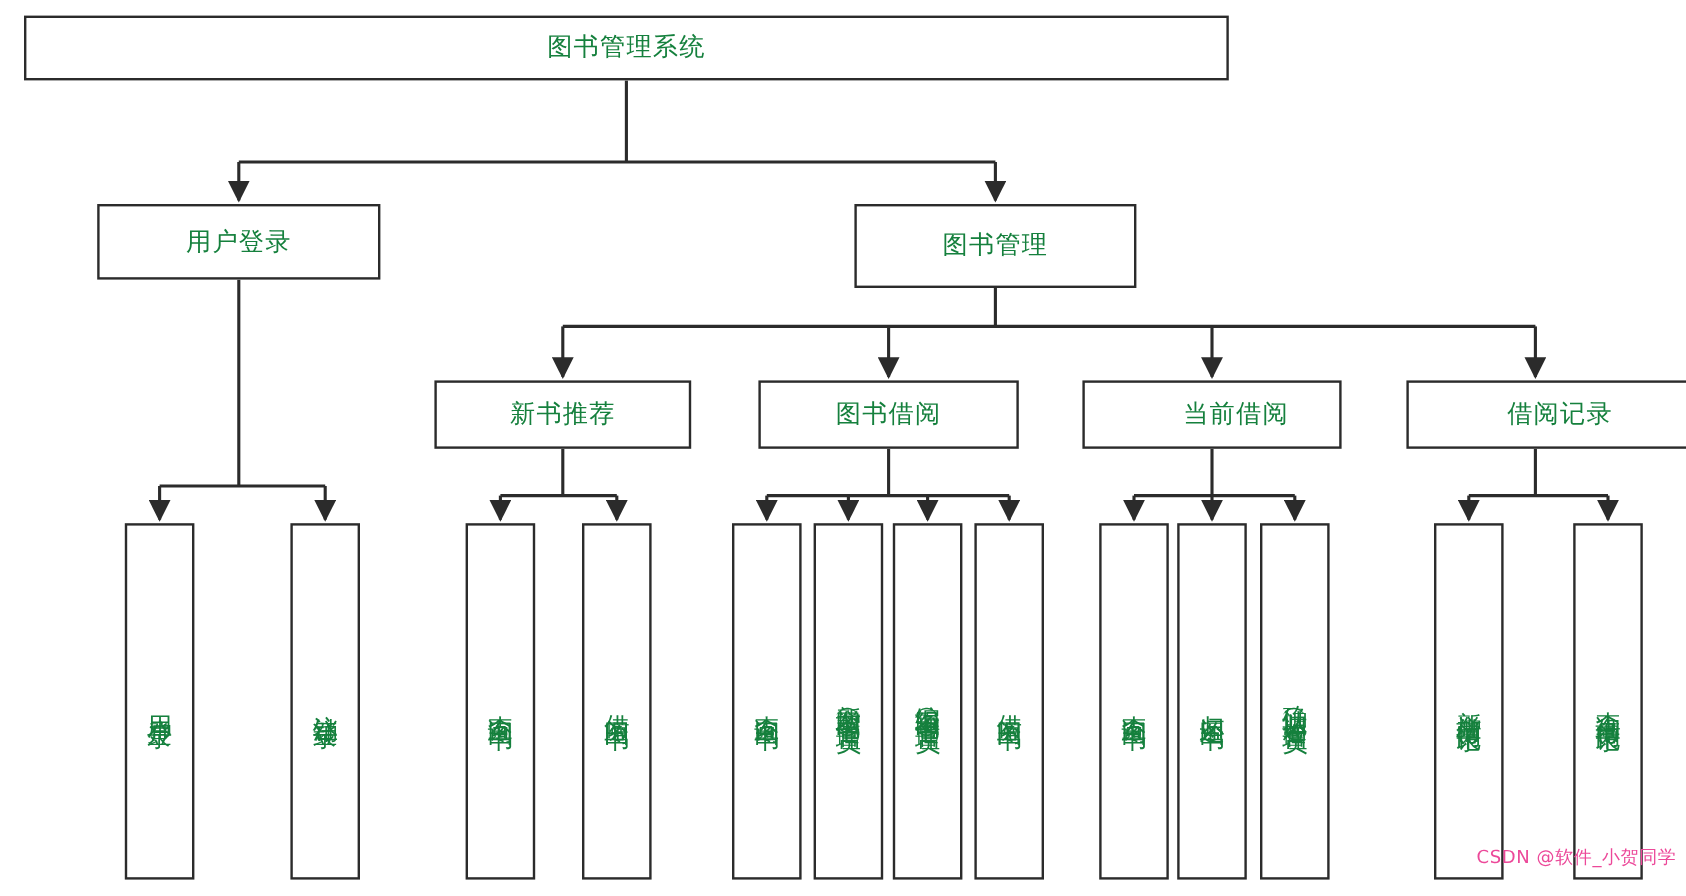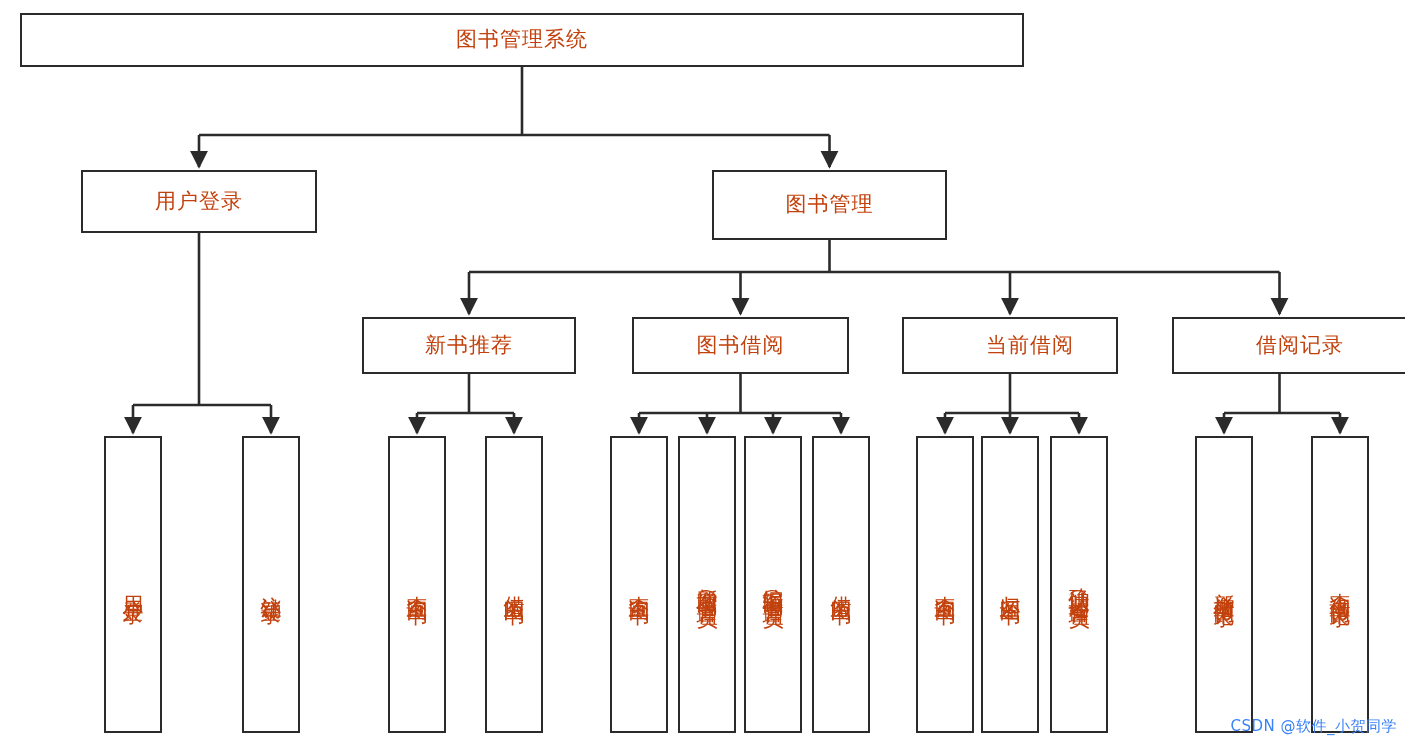--- a/index.html
+++ b/index.html
@@ -25,21 +25,21 @@
     height: 747px;
   }
   .node {
     position: absolute;
     box-sizing: border-box;
     background: #ffffff;
     border: 2px solid #2b2b2b;
     display: flex;
     align-items: center;
     justify-content: center;
-    color: #c2410c;
+    color: #15803d;
     z-index: 2;
   }
   .node.horiz {
     font-size: 21px;
     letter-spacing: 1px;
     line-height: 1.1;
   }
   .node.vert {
     writing-mode: vertical-rl;
     text-orientation: upright;
@@ -49,23 +49,23 @@
     padding: 4px 0;
     text-align: center;
   }
   .node .lbl {
     display: block;
     white-space: pre-line;
   }
   #watermark {
     position: absolute;
     right: 8px;
-    bottom: 11px;
+    bottom: 23px;
     font-size: 15px;
-    color: #3b82f6;
+    color: #ec4899;
     letter-spacing: 0.5px;
     z-index: 5;
     white-space: nowrap;
   }
 </style>
 </head>
 <body>
 
 <div id="canvas">
 

